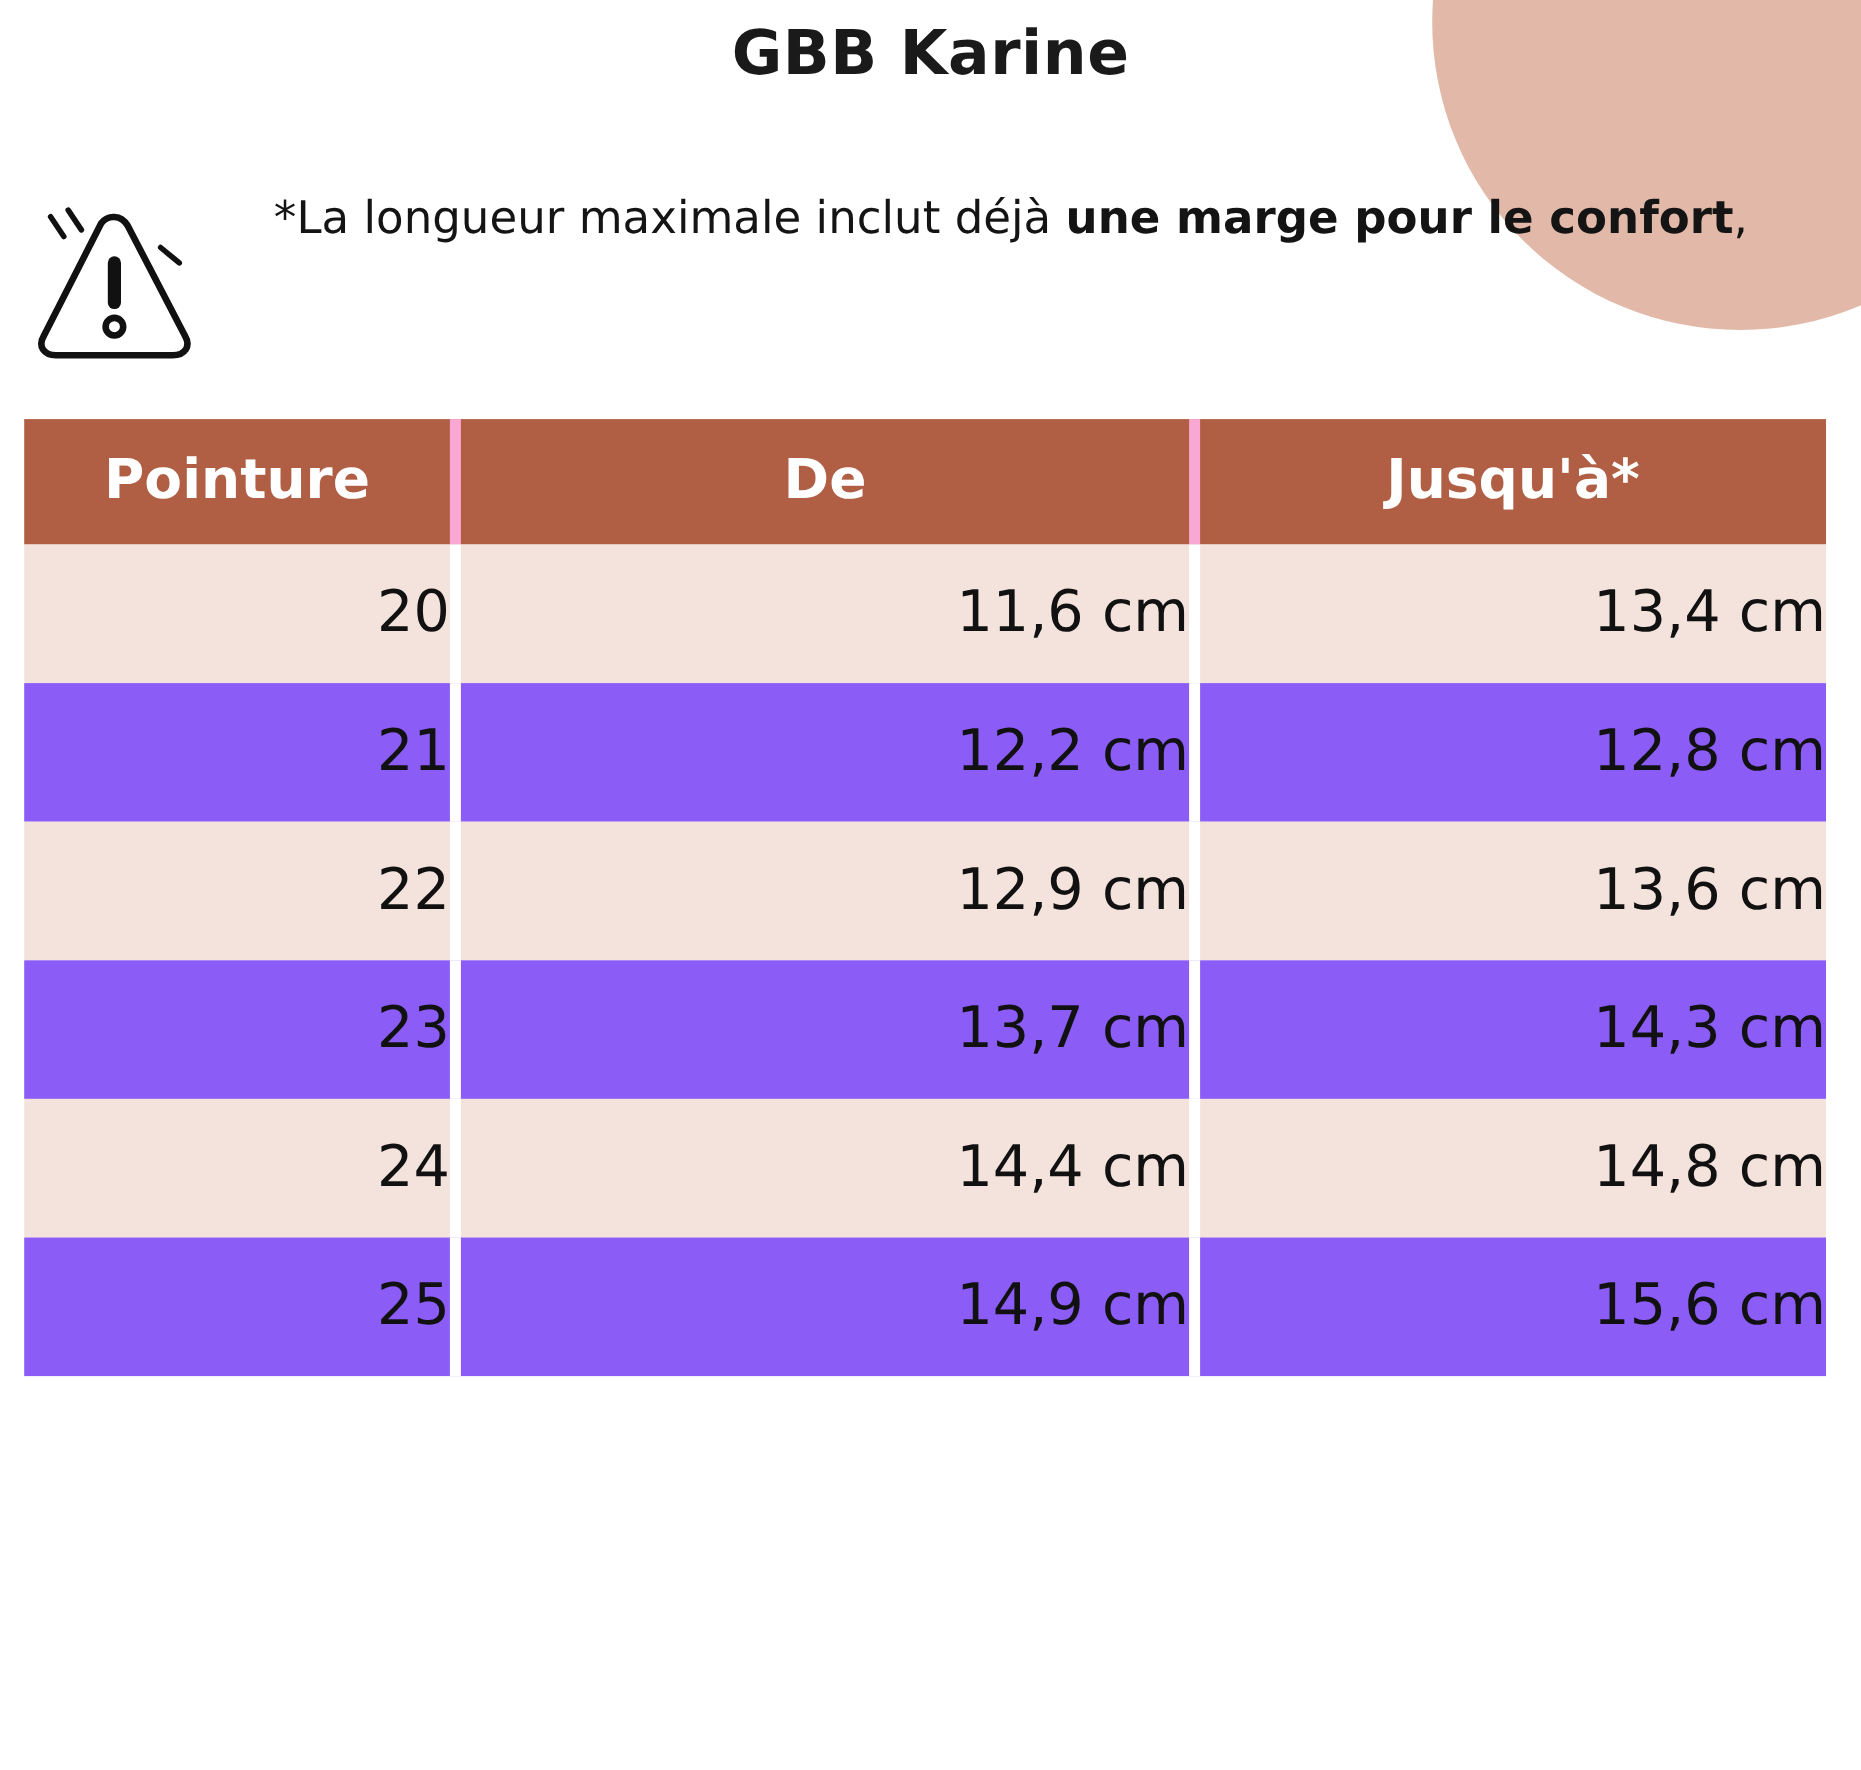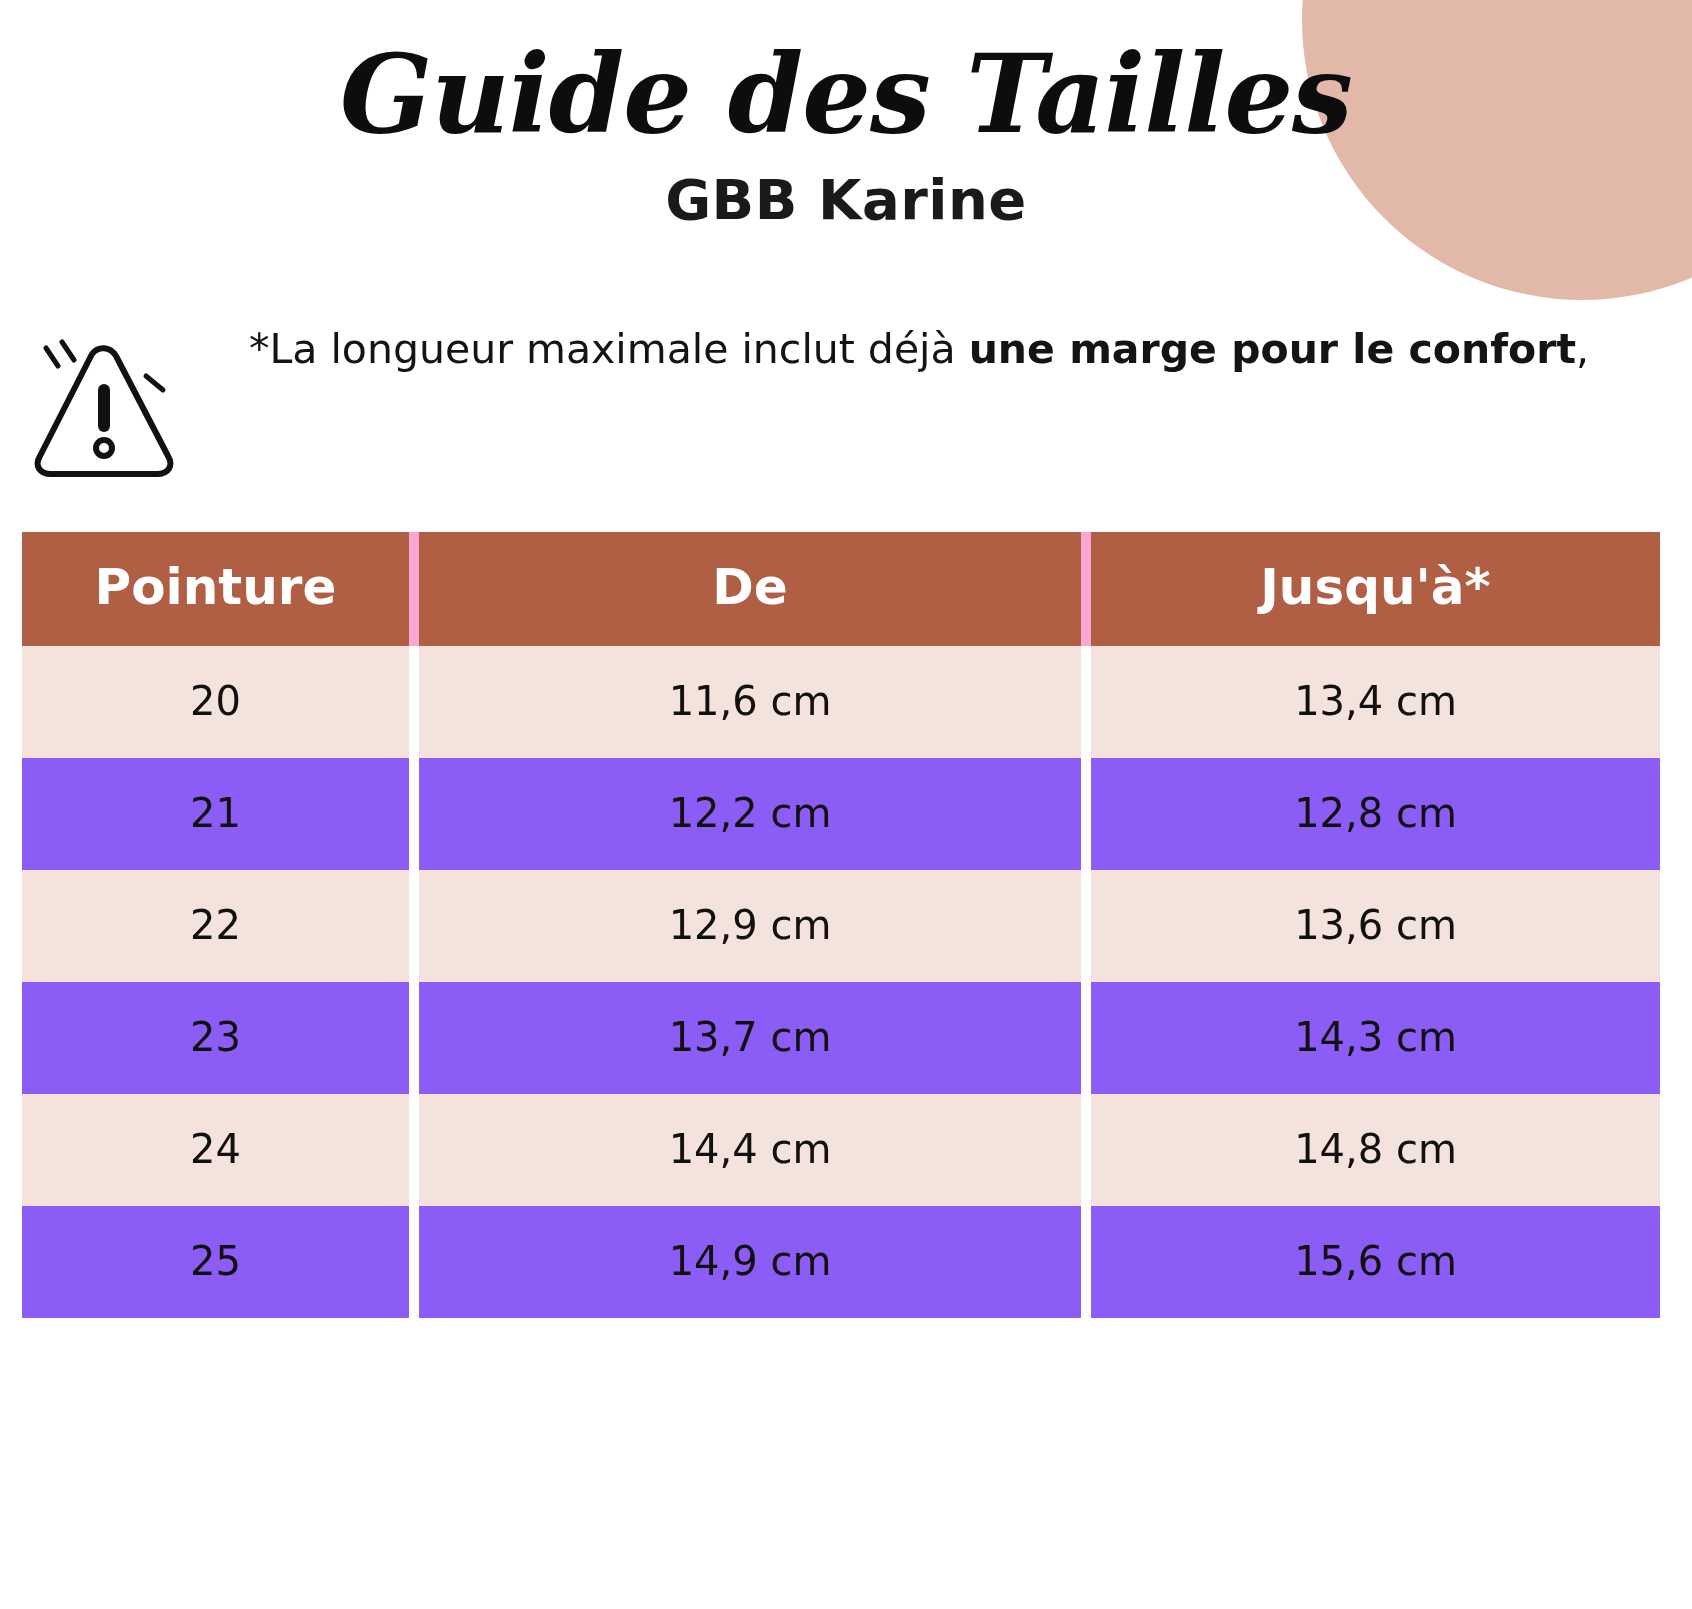--- a/index.html
+++ b/index.html
@@ -99,23 +99,23 @@
     color: #ffffff;
     font-size: 50px;
     font-weight: 700;
     padding: 26px 0 30px 0;
     text-align: center;
     border-right: 10px solid #f9a8d4;
   }
   .table thead th:last-child { border-right: none; }
 
   .table tbody td {
-    font-size: 40px;
+    font-size: 52px;
     font-weight: 400;
-    text-align: center;
+    text-align: right;
     padding: 32px 0 34px 0;
     color: #111111;
     border-right: 10px solid #ffffff;
   }
   .table tbody td:last-child { border-right: none; }
 
   .table tbody tr.odd td {
     background: #f4e3dc;
   }
   .table tbody tr.even td {
@@ -125,21 +125,20 @@
     font-weight: 400;
   }
 </style>
 </head>
 <body>
 
 <div class="blob"></div>
 
 <div class="page">
 
-  <div class="title">Guide des Tailles</div>
   <div class="subtitle">GBB Karine</div>
 
   <div class="note-row">
     <div class="warn-icon">
       <svg width="170" height="150" viewBox="0 0 170 150" xmlns="http://www.w3.org/2000/svg">
         <path d="M28 16 L40 34" stroke="#111" stroke-width="5" stroke-linecap="round" fill="none"></path>
         <path d="M44 10 L56 28" stroke="#111" stroke-width="5" stroke-linecap="round" fill="none"></path>
         <path d="M128 44 L145 58" stroke="#111" stroke-width="5" stroke-linecap="round" fill="none"></path>
         <path d="M74 22 C80 14 92 14 98 24 L150 124 C156 134 150 142 139 142 L33 142 C22 142 16 134 22 124 Z" fill="none" stroke="#111" stroke-width="6" stroke-linejoin="round"></path>
         <rect x="80" y="52" width="12" height="48" rx="6" fill="#111"></rect>

